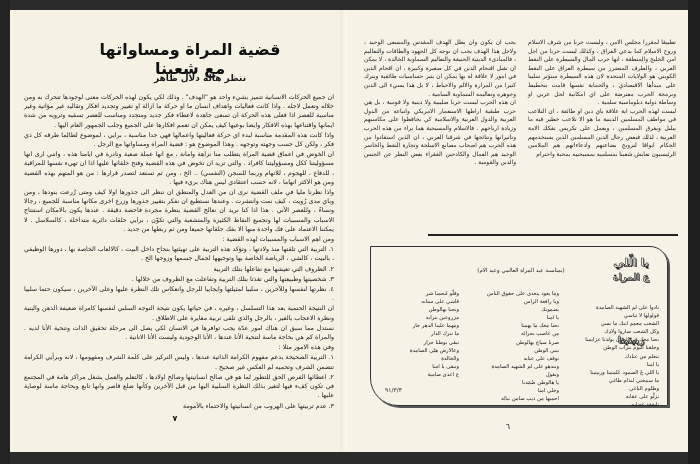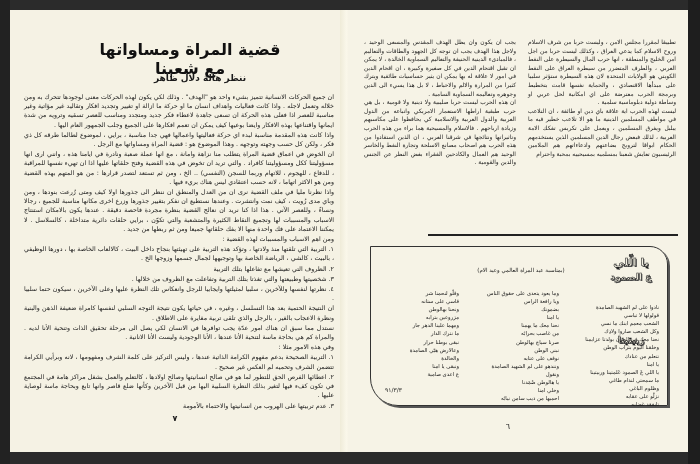--- a/index.html
+++ b/index.html
@@ -142,21 +142,21 @@
       <p>ان هذه الحرب ليست حربا صليبية ولا دينية ولا قومية ، بل هي حرب طبقية اراطها الاستعمار الامريكي واتباعه من الدول العربية والدول العربية والاسلامية كي يحافظوا على مكاسبهم وزيادة ارباحهم . فالاسلام والمسيحية هما براء من هذه الحرب وتاثيراتها ونتائجها في شرقنا العربي ، ان الذين استفادوا من هذه الحرب هم اصحاب مصانع الاسلحة وتجارة النفط والخاسر الوحيد هم العمال والكادحين الفقراء بغض النظر عن الجنس والدين والقومية .</p>
     </div>
 
     <div class="rule"></div>
 
     <div class="poem-box">
       <div class="poem-sub">(بمناسبة عيد المراة العالمي وعيد الام)</div>
 
       <div class="poem-deco">
         <div>يا الّلي</div>
-        <div style="font-size:9px;">ع الصمود</div>
+        <div style="font-size:9px;">ع المراة</div>
         <div style="font-size:9px;margin-top:48px;">ربيتينا</div>
       </div>
 
       <div class="poem-col pc1">
         <div>نادوا على لم الشهيد الصامدة</div>
         <div>قولولها لا تباسي</div>
         <div>الشعب معمم ابنك ما نسي</div>
         <div>وكل الشعب صاروا ولادِك</div>
         <div>نحنا معك في الحزن بولدتا عزايمنا</div>
         <div>وخلقنا اليوم بتراب الوطن</div>

